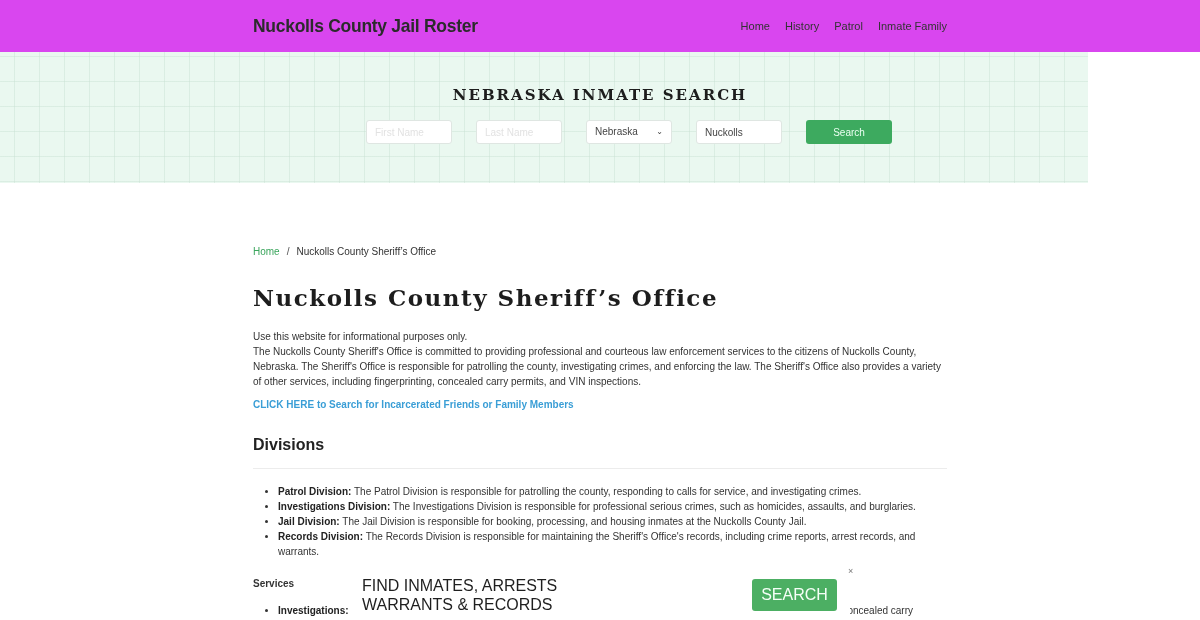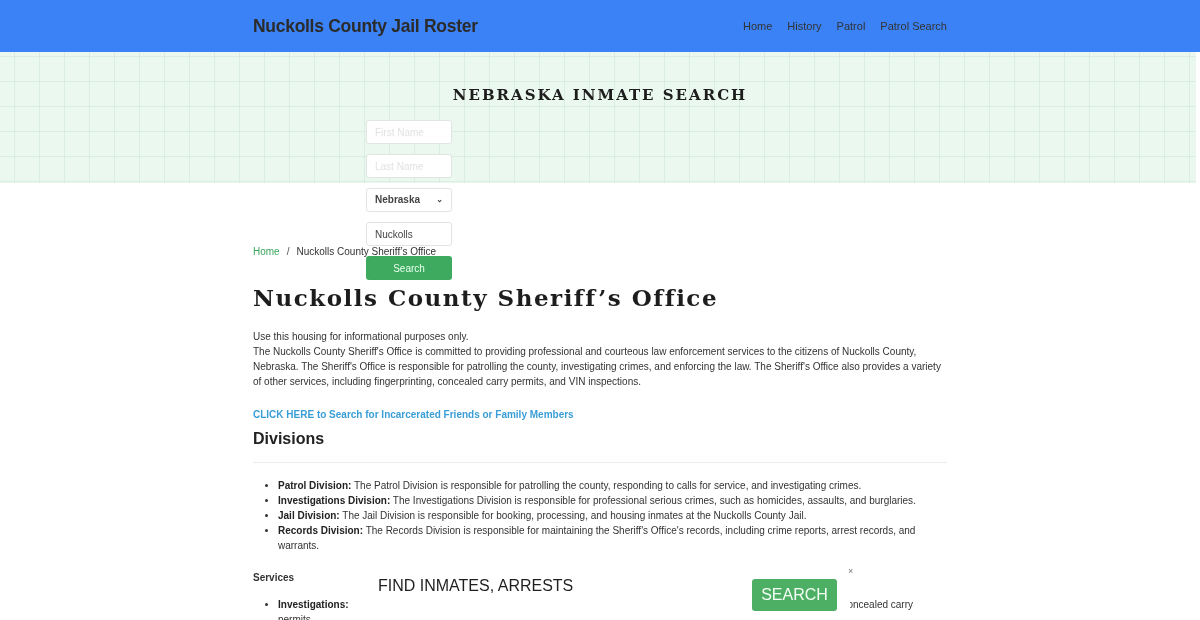--- a/index.html
+++ b/index.html
@@ -1,68 +1,68 @@
 <!DOCTYPE html>
 <html><head>
 <meta charset="utf-8">
 <style>
   * { box-sizing: border-box; margin: 0; padding: 0; }
   html, body { width: 1200px; height: 620px; overflow: hidden; background: #ffffff; }
   body { font-family: "Liberation Sans", "DejaVu Sans", sans-serif; color: #222; position: relative; }
 
-  .topbar { height: 52px; position: relative; background: #3b82f6; }
+  .topbar { height: 52px; position: relative; background: #d946ef; }
   .site-title { position: absolute; left: 253px; top: 15px; font-family: "Liberation Sans", sans-serif; font-weight: bold; font-size: 19px; color: #2b2b2b; letter-spacing: -0.3px; transform: scaleX(0.92); transform-origin: left center; }
   .nav { position: absolute; right: 253px; top: 20px; display: flex; gap: 15px; font-size: 11px; color: #333; }
   .nav a { color: #333; text-decoration: none; cursor: pointer; }
 
-  .hero { position: absolute; left: 0; top: 52px; width: 1196px; height: 131px;
+  .hero { position: absolute; left: 0; top: 52px; width: 1088px; height: 131px;
     background-color: #eaf8f0;
     background-image:
       linear-gradient(to right, rgba(200,225,210,0.45) 1px, transparent 1px),
       linear-gradient(to bottom, rgba(200,225,210,0.45) 1px, transparent 1px);
     background-size: 25px 25px; background-position: 14px 4px; }
   .hero-title { position: absolute; top: 34px; left: 0; width: 1200px; text-align: center; font-family: "DejaVu Serif", "Liberation Serif", serif; font-weight: bold; font-size: 15px; letter-spacing: 2px; color: #1d1d1d; }
-  .search-row { position: absolute; top: 68px; left: 366px; display: flex; gap: 10px; flex-direction: column; }
+  .search-row { position: absolute; top: 68px; left: 366px; display: flex; gap: 24px; }
   .field { width: 86px; height: 24px; background: #fff; border: 1px solid #dfe6e2; border-radius: 3px; font-size: 10px; padding: 0 8px; line-height: 22px; color: #444; font-family: "Liberation Sans", sans-serif; }
   .field::placeholder { color: #e2e2e2; }
-  .select { position: relative; font-weight: bold; }
+  .select { position: relative; }
   .select .chev { position: absolute; right: 8px; top: 0; line-height: 22px; font-size: 8px; color: #444; }
   .btn-search { width: 86px; height: 24px; background: #3daa5f; color: #eafff0; border: none; border-radius: 3px; font-size: 10px; font-family: "Liberation Sans", sans-serif; cursor: pointer; }
 
   .content { position: absolute; left: 253px; top: 228px; width: 694px; }
   .breadcrumb { font-size: 10px; color: #333; height: 16px; margin-top: 18px; }
   .breadcrumb a { color: #3aa55c; text-decoration: none; }
   .breadcrumb .sep { margin: 0 7px; color: #555; }
   .page-title { margin-top: 22px; font-family: "DejaVu Serif", "Liberation Serif", serif; font-weight: bold; font-size: 23px; letter-spacing: 1.5px; color: #1d1d1d; }
   .p { font-size: 10px; line-height: 15px; color: #333; }
   .p1 { margin-top: 18px; }
   .p2 { margin-top: 0; }
-  .cta { margin-top: 20px; font-size: 10px; font-weight: bold; color: #3a9ed6; text-decoration: none; display: inline-block; cursor: pointer; }
-  .h2 { margin-top: 8px; font-size: 16px; color: #222; }
+  .cta { margin-top: 10px; font-size: 10px; font-weight: bold; color: #3a9ed6; text-decoration: none; display: inline-block; cursor: pointer; }
+  .h2 { margin-top: 24px; font-size: 16px; color: #222; }
   .hr { margin-top: 14px; height: 1px; background: #ececec; }
   ul.list { margin-top: 15px; margin-left: 25px; list-style: disc; font-size: 10px; line-height: 15px; color: #333; }
   ul.list li b { color: #222; }
   .h3 { margin-top: 19px; font-size: 10px; font-weight: bold; color: #333; }
   ul.list2 { margin-top: 14px; }
 
   .banner { position: absolute; left: 350px; top: 570px; width: 500px; height: 50px; background: #fff; }
-  .banner-text { position: absolute; left: 28px; top: 6px; font-size: 16px; line-height: 19px; color: #1f1f1f; font-family: "Liberation Sans", sans-serif; }
+  .banner-text { position: absolute; left: 12px; top: 6px; font-size: 16px; line-height: 19px; color: #1f1f1f; font-family: "Liberation Sans", sans-serif; }
   .banner-btn { position: absolute; left: 402px; top: 9px; width: 85px; height: 32px; background: #4caf63; color: #f5fff7; border: none; border-radius: 3px; font-size: 16px; font-family: "Liberation Sans", sans-serif; cursor: pointer; }
   .banner-close { position: absolute; left: 498px; top: -4px; font-size: 9px; color: #777; cursor: pointer; }
 </style>
 </head>
 <body>
 
 <div class="topbar">
   <div class="site-title">Nuckolls County Jail Roster</div>
   <nav class="nav">
     <a>Home</a>
     <a>History</a>
     <a>Patrol</a>
-    <a>Patrol Search</a>
+    <a>Inmate Family</a>
   </nav>
 </div>
 
 <section class="hero">
   <h1 class="hero-title">NEBRASKA INMATE SEARCH</h1>
   <div class="search-row">
     <input class="field" type="text" placeholder="First Name" style="">
     <input class="field" type="text" placeholder="Last Name" style="">
     <div class="field select">
       <span>Nebraska</span>
@@ -71,21 +71,21 @@
     <input class="field" type="text" value="Nuckolls" style="">
     <button class="btn-search">Search</button>
   </div>
 </section>
 
 <main class="content">
   <div class="breadcrumb">
     <a>Home</a><span class="sep">/</span><span>Nuckolls County Sheriff’s Office</span>
   </div>
   <h1 class="page-title">Nuckolls County Sheriff’s Office</h1>
-  <p class="p p1">Use this housing for informational purposes only.</p>
+  <p class="p p1">Use this website for informational purposes only.</p>
   <p class="p p2">The Nuckolls County Sheriff's Office is committed to providing professional and courteous law enforcement services to the citizens of Nuckolls County, Nebraska. The Sheriff's Office is responsible for patrolling the county, investigating crimes, and enforcing the law. The Sheriff's Office also provides a variety of other services, including fingerprinting, concealed carry permits, and VIN inspections.</p>
   <a class="cta">CLICK HERE to Search for Incarcerated Friends or Family Members</a>
   <h2 class="h2">Divisions</h2>
   <div class="hr"></div>
   <ul class="list">
     <li><b>Patrol Division:</b><span> The Patrol Division is responsible for patrolling the county, responding to calls for service, and investigating crimes.</span></li>
     <li><b>Investigations Division:</b><span> The Investigations Division is responsible for professional serious crimes, such as homicides, assaults, and burglaries.</span></li>
     <li><b>Jail Division:</b><span> The Jail Division is responsible for booking, processing, and housing inmates at the Nuckolls County Jail.</span></li>
     <li><b>Records Division:</b><span> The Records Division is responsible for maintaining the Sheriff's Office's records, including crime reports, arrest records, and warrants.</span></li>
   </ul>
@@ -94,16 +94,17 @@
     <li><b>Investigations:</b><span> The Sheriff's Office provides fingerprinting services for a variety of purposes, including background checks and concealed carry permits.</span></li>
     <li><b>Concealed Carry</b></li>
     <li><b>VIN Inspections</b></li>
 
   </ul>
 </main>
 
 <div class="banner">
   <div class="banner-text">
     <div>FIND INMATES, ARRESTS</div>
+    <div>WARRANTS &amp; RECORDS</div>
   </div>
   <button class="banner-btn">SEARCH</button>
   <span class="banner-close">×</span>
 </div>
 
 </body></html>

